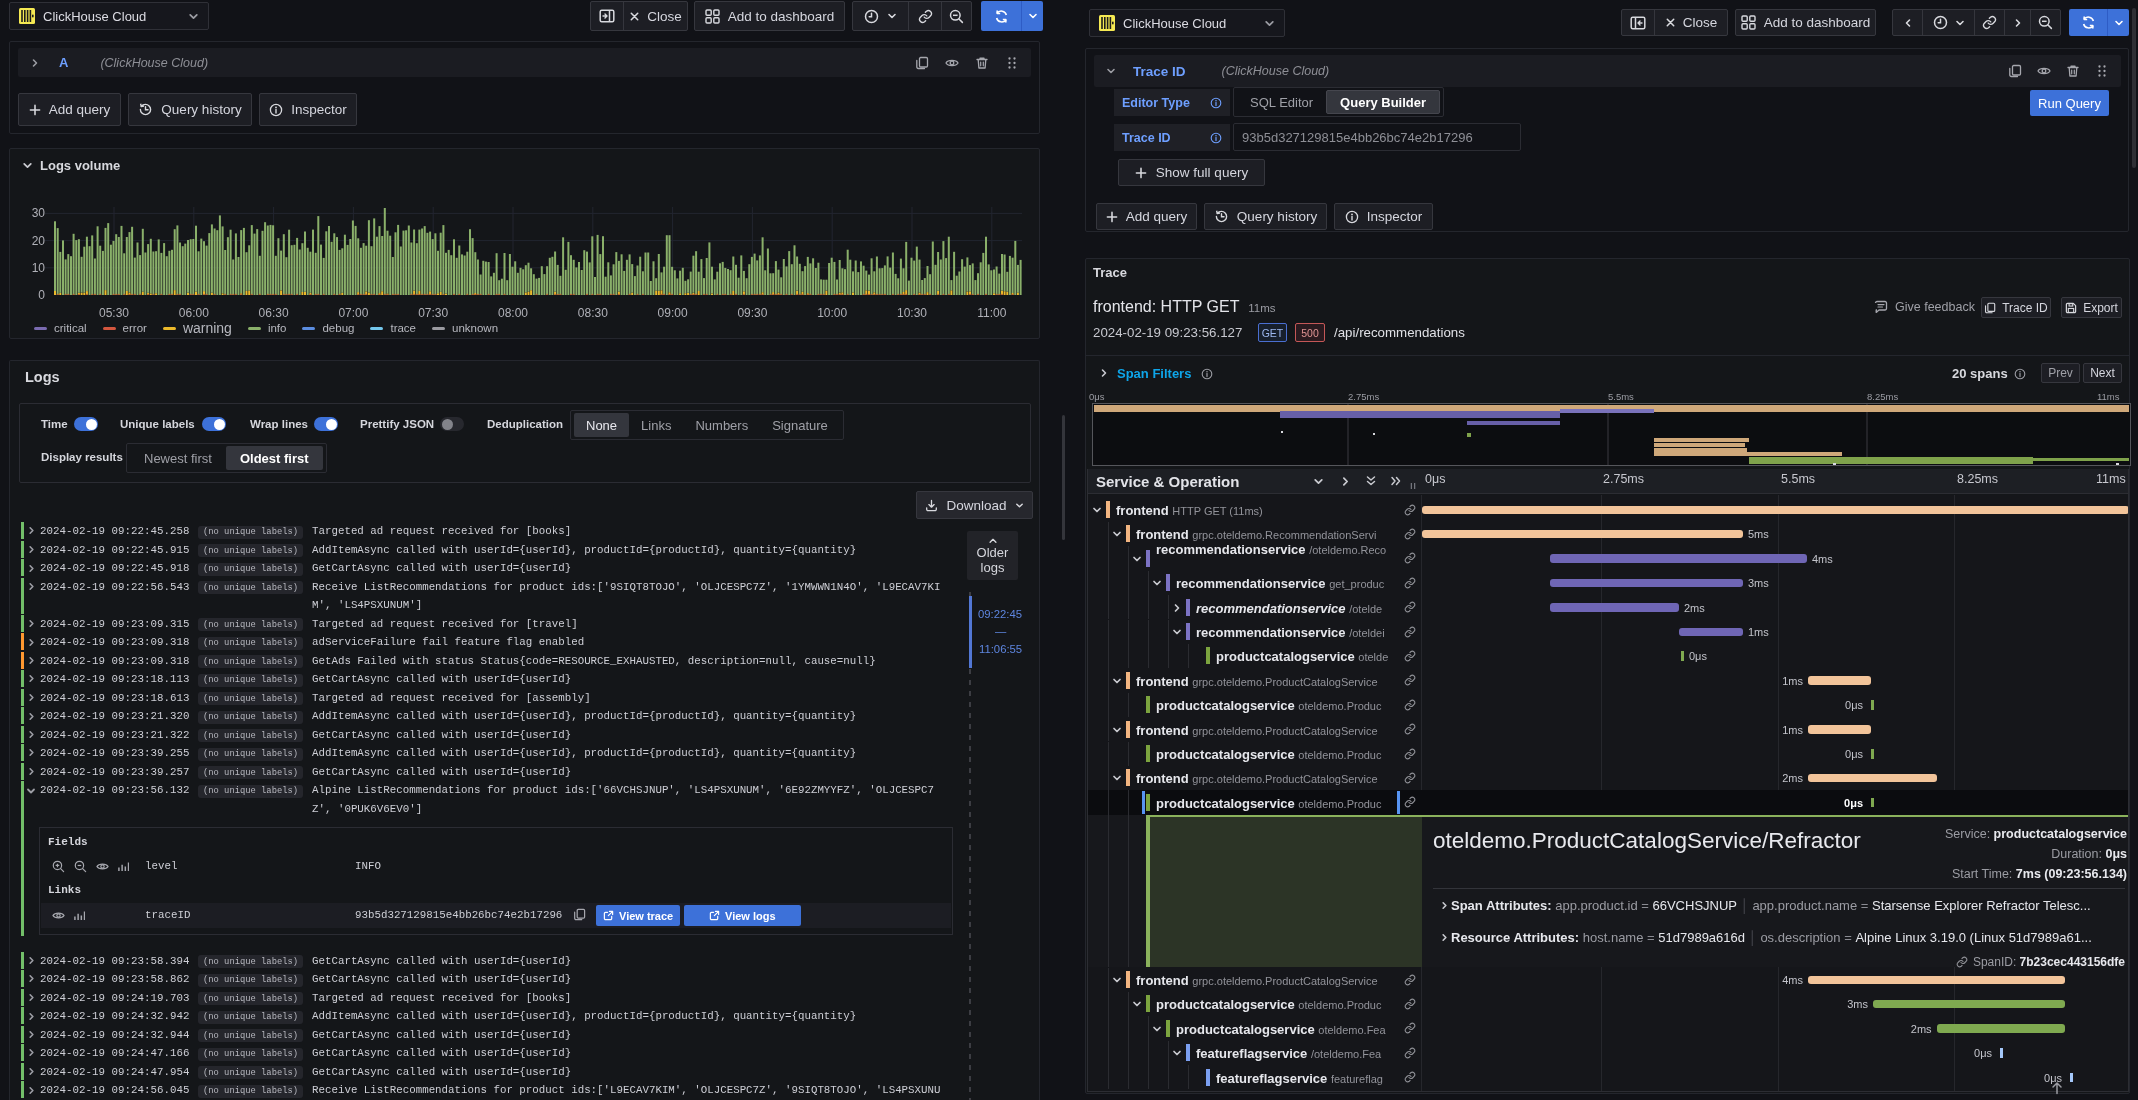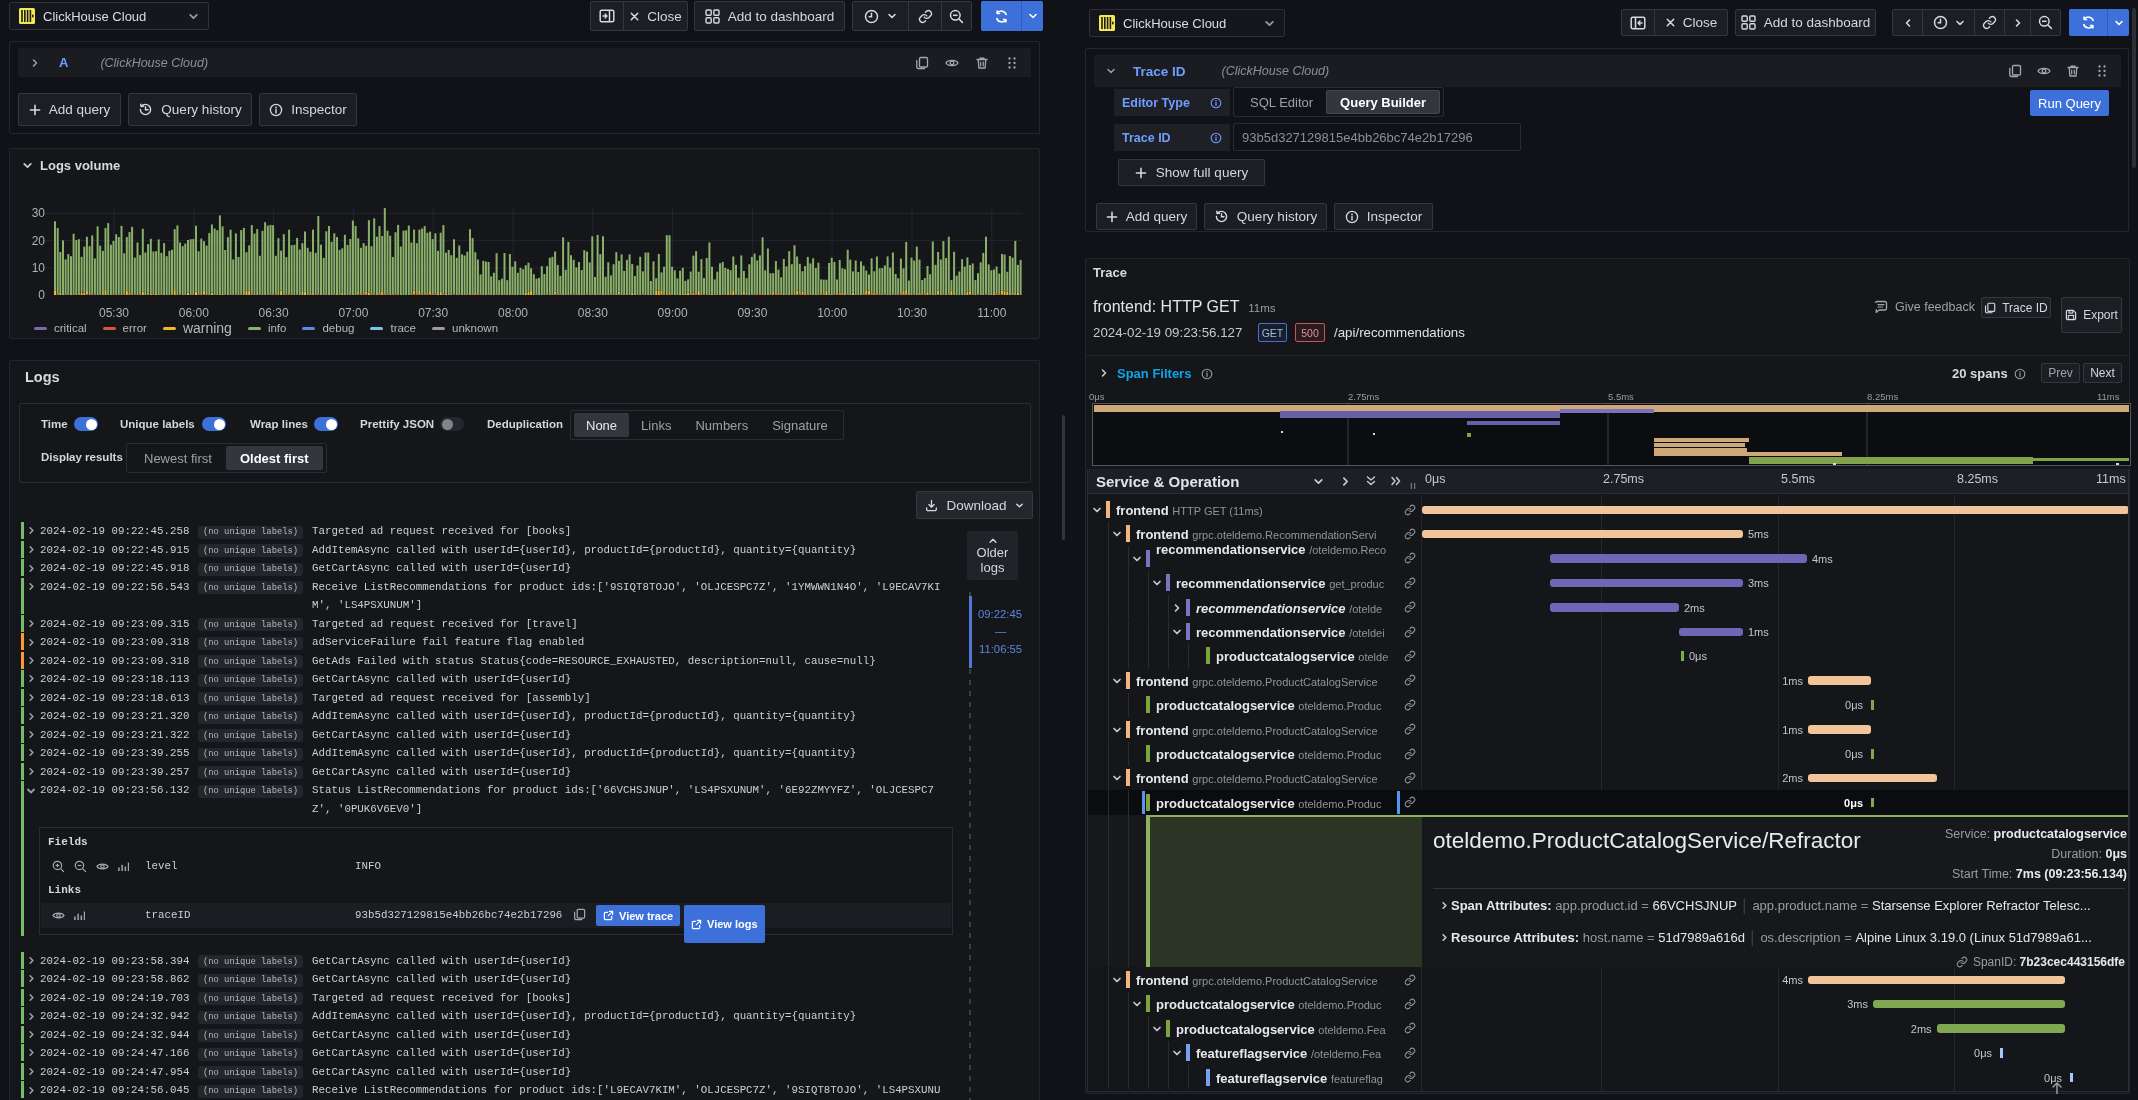--- a/index.html
+++ b/index.html
@@ -988,21 +988,21 @@
 <div class="a mono" style="left:198px;top:766.0px;background:#25262c;border-radius:3px;height:13px;display:flex;align-items:center;padding:0 5px;font-size:8.8px;color:#b8b9c0">(no unique labels)</div>
 <div class="a mono" style="left:312px;top:765.5px;font-size:10.8px;color:#cecfd6;white-space:pre">GetCartAsync called with userId={userId}</div>
 <div class="a" style="left:21px;top:781px;width:3px;height:155px;background:#73BF69"></div>
 <div class="a" style="left:26px;top:786px">
     <svg width="10" height="10" viewBox="0 0 10 10">
       <path d="M2 3.5 L5 6.5 L8 3.5" stroke="#9d9ea5" stroke-width="1.8" fill="none" stroke-linecap="round" stroke-linejoin="round"></path>
     </svg>
   </div>
 <div class="a mono" style="left:40px;top:784.0px;font-size:10.8px;color:#cecfd6;letter-spacing:0.02px">2024-02-19 09:23:56.132</div>
 <div class="a mono" style="left:198px;top:784.5px;background:#25262c;border-radius:3px;height:13px;display:flex;align-items:center;padding:0 5px;font-size:8.8px;color:#b8b9c0">(no unique labels)</div>
-<div class="a mono" style="left:312px;top:784.0px;font-size:10.8px;color:#cecfd6;white-space:pre">Status ListRecommendations for product ids:['66VCHSJNUP', 'LS4PSXUNUM', '6E92ZMYYFZ', 'OLJCESPC7</div>
+<div class="a mono" style="left:312px;top:784.0px;font-size:10.8px;color:#cecfd6;white-space:pre">Alpine ListRecommendations for product ids:['66VCHSJNUP', 'LS4PSXUNUM', '6E92ZMYYFZ', 'OLJCESPC7</div>
 <div class="a mono" style="left:312px;top:802.5px;font-size:10.8px;color:#cecfd6;white-space:pre">Z', '0PUK6V6EV0']</div>
 <div class="a" style="left:39px;top:827px;width:914px;height:108px;border:1px solid #2b2c33"></div>
 <div class="a mono" style="left:48px;top:836px;font-size:11px;font-weight:700;color:#d5d6dc">Fields</div>
 <div class="a" style="left:52px;top:860px;display:flex;gap:9px;align-items:center">
     <svg width="13" height="13" viewBox="0 0 15 15">
       <circle cx="6.3" cy="6.3" r="4.8" stroke="#a6a7ae" stroke-width="1.4" fill="none"></circle>
       <path d="M6.3 4.2 V8.4 M4.2 6.3 H8.4" stroke="#a6a7ae" stroke-width="1.4"></path>
       <line x1="10" y1="10" x2="13.4" y2="13.4" stroke="#a6a7ae" stroke-width="1.4" stroke-linecap="round"></line>
     </svg>
     <svg width="13" height="13" viewBox="0 0 15 15">
@@ -1039,21 +1039,21 @@
       <path d="M9.5 12.5 H3.2 A1.4 1.4 0 0 1 1.8 11.1 V4.5" stroke="#a6a7ae" stroke-width="1.3" fill="none" stroke-linecap="round"></path>
     </svg>
   </div>
 <div class="a" style="left:596px;top:905px;height:21px;background:#3d71d9;border-radius:2px;display:flex;align-items:center;padding:0 7px;gap:5px">
     <svg width="11" height="11" viewBox="0 0 12 12">
       <path d="M5 2.5 H2.8 A1.3 1.3 0 0 0 1.5 3.8 V9.2 A1.3 1.3 0 0 0 2.8 10.5 H8.2 A1.3 1.3 0 0 0 9.5 9.2 V7" stroke="#ffffff" stroke-width="1.3" fill="none" stroke-linecap="round"></path>
       <path d="M7 1.5 H10.5 V5 M10.3 1.7 L5.8 6.2" stroke="#ffffff" stroke-width="1.3" fill="none" stroke-linecap="round" stroke-linejoin="round"></path>
     </svg>
     <span style="font-size:11px;font-weight:600;color:#fff">View trace</span>
   </div>
-<div class="a" style="left:684px;top:905px;height:38px;background:#3d71d9;border-radius:2px;display:flex;align-items:center;padding:0 7px;gap:5px">
+<div class="a" style="left:684px;top:905px;height:21px;background:#3d71d9;border-radius:2px;display:flex;align-items:center;padding:0 25px;gap:5px">
     <svg width="11" height="11" viewBox="0 0 12 12">
       <path d="M5 2.5 H2.8 A1.3 1.3 0 0 0 1.5 3.8 V9.2 A1.3 1.3 0 0 0 2.8 10.5 H8.2 A1.3 1.3 0 0 0 9.5 9.2 V7" stroke="#ffffff" stroke-width="1.3" fill="none" stroke-linecap="round"></path>
       <path d="M7 1.5 H10.5 V5 M10.3 1.7 L5.8 6.2" stroke="#ffffff" stroke-width="1.3" fill="none" stroke-linecap="round" stroke-linejoin="round"></path>
     </svg>
     <span style="font-size:11px;font-weight:600;color:#fff">View logs</span>
   </div>
 <div class="a" style="left:21px;top:951.5px;width:3px;height:17px;background:#73BF69"></div>
 <div class="a" style="left:27px;top:956px">
     <svg width="9" height="9" viewBox="0 0 10 10">
       <path d="M3.5 2 L6.5 5 L3.5 8" stroke="#9d9ea5" stroke-width="1.8" fill="none" stroke-linecap="round" stroke-linejoin="round"></path>
@@ -1320,21 +1320,21 @@
     </svg>
     <span style="font-size:12.5px;font-weight:500;color:#9fa0a7">Give feedback</span>
   </div>
 <div class="btn" style="left:1981px;top:297px;width:70px;height:21px;gap:6px;font-size:12px">
     <svg width="12" height="12" viewBox="0 0 14 14">
       <rect x="4.5" y="1.5" width="8" height="9.5" rx="1.2" stroke="#d8d9de" stroke-width="1.3" fill="none"></rect>
       <path d="M9.5 12.5 H3.2 A1.4 1.4 0 0 1 1.8 11.1 V4.5" stroke="#d8d9de" stroke-width="1.3" fill="none" stroke-linecap="round"></path>
     </svg>
     <span>Trace ID</span>
   </div>
-<div class="btn" style="left:2061px;top:297px;width:61px;height:36px;gap:6px;font-size:12px">
+<div class="btn" style="left:2061px;top:297px;width:61px;height:21px;gap:6px;font-size:12px">
     <svg width="12" height="12" viewBox="0 0 13 13">
       <path d="M1.5 2.8 A1.3 1.3 0 0 1 2.8 1.5 H9 L11.5 4 V10.2 A1.3 1.3 0 0 1 10.2 11.5 H2.8 A1.3 1.3 0 0 1 1.5 10.2 Z" stroke="#d8d9de" stroke-width="1.3" fill="none" stroke-linejoin="round"></path>
       <rect x="3.6" y="7" width="5.8" height="4.3" stroke="#d8d9de" stroke-width="1.2" fill="none"></rect>
       <rect x="4.4" y="1.8" width="4" height="2.6" stroke="#d8d9de" stroke-width="1.2" fill="none"></rect>
     </svg>
     <span>Export</span>
   </div>
 <div class="a" style="left:1093px;top:325px;font-size:13.3px;color:#c7c8cf">2024-02-19 09:23:56.127</div>
 <div class="a" style="left:1258px;top:323px;width:29px;height:19px;border:1px solid #4a6fd1;background:rgba(61,113,217,0.10);border-radius:2px;display:flex;align-items:center;justify-content:center;font-size:10.5px;font-weight:500;color:#9db8f0">GET</div>
 <div class="a" style="left:1295px;top:323px;width:30px;height:19px;border:1px solid #c55757;background:rgba(242,73,92,0.10);border-radius:2px;display:flex;align-items:center;justify-content:center;font-size:10.5px;font-weight:500;color:#e09494">500</div>

